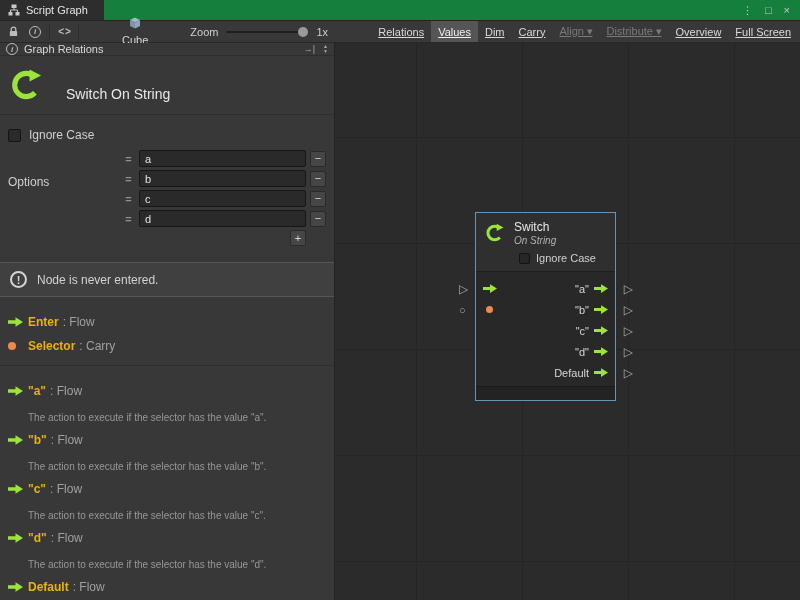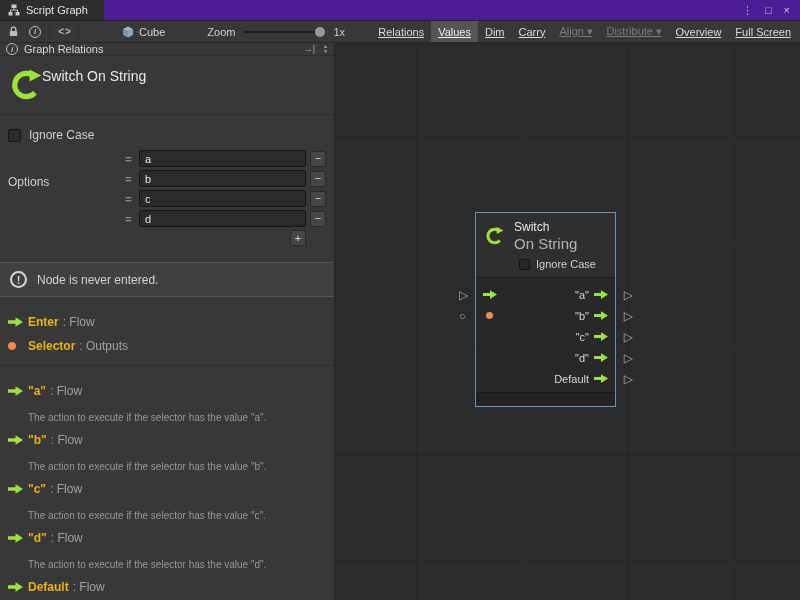--- a/index.html
+++ b/index.html
@@ -5,31 +5,31 @@
   * { margin:0; padding:0; box-sizing:border-box; }
   html,body { width:800px; height:600px; overflow:hidden; }
   body {
     background:#383838;
     font-family:"Liberation Sans", sans-serif;
     font-size:12px; color:#d2d2d2;
     -webkit-font-smoothing:antialiased;
   }
 
   
-  .titlebar { height:21px; background:#4c1d95; display:flex; align-items:stretch; border-bottom:1px solid #232323; }
+  .titlebar { height:21px; background:#15803d; display:flex; align-items:stretch; border-bottom:1px solid #232323; }
   .tab { display:flex; align-items:center; gap:6px; padding:0 16px 0 8px; background:#2d2d2d; font-size:11px; color:#e4e4e4; }
   .win-controls { margin-left:auto; display:flex; align-items:center; gap:12px; padding-right:10px; color:#c9c9c9; font-size:11px; }
   .win-controls span { cursor:default; }
 
   
   .toolbar { height:22px; background:#383838; border-bottom:1px solid #282828; display:flex; align-items:center; font-size:11px; padding:0 2px; }
   .tb-icon-btn { width:22px; height:22px; display:flex; align-items:center; justify-content:center; color:#bdbdbd; }
   .tb-sep { width:1px; height:14px; background:#2c2c2c; margin:0 3px; }
   .code-icon { font-weight:bold; letter-spacing:-1px; font-size:10px; color:#bdbdbd; }
-  .obj-group { display:flex; align-items:center; gap:5px; margin-left:40px; color:#d6d6d6; }
+  .obj-group { display:flex; align-items:center; gap:5px; margin-left:40px; color:#d6d6d6;flex-direction:column; }
   .zoom-group { display:flex; align-items:center; gap:8px; margin-left:42px; color:#cfcfcf; }
   .slider-track { width:82px; height:2px; background:#1f1f1f; position:relative; }
   .slider-handle { position:absolute; top:-4px; left:72px; width:10px; height:10px; border-radius:50%; background:#9a9a9a; }
   .tb-buttons { margin-left:auto; display:flex; align-items:stretch; height:100%; }
   .tb-btn { display:flex; align-items:center; padding:0 7px; color:#dadada; white-space:nowrap;text-decoration:underline; }
   .tb-btn.active { background:#555555; color:#f0f0f0; }
   .tb-btn.disabled { color:#7a7a7a; }
 
   
   .main { display:flex; height:557px; }
@@ -43,21 +43,21 @@
     background-size:106px 106px;
     background-position:-25px -12px;
   }
 
   
   .insp-header { height:20px; display:flex; align-items:center; gap:6px; padding:0 6px; border-bottom:1px solid #2e2e2e; font-size:11px; color:#d8d8d8; }
   .icon-circle { width:12px; height:12px; border-radius:50%; border:1px solid #bdbdbd; color:#bdbdbd; font-size:8px; font-weight:bold; display:flex; align-items:center; justify-content:center; flex:none; font-style:italic; }
   .hdr-icons { margin-left:auto; display:flex; align-items:center; gap:8px; color:#a8a8a8; font-size:9px; }
   .spinner { display:flex; flex-direction:column; line-height:5px; font-size:5px; color:#a8a8a8; }
 
-  .title-row { display:flex; align-items:flex-start; gap:0; padding:12px 10px 12px 8px; }
+  .title-row { display:flex; align-items:flex-end; gap:24px; padding:12px 10px 12px 8px; }
   .insp-title { font-size:14px; color:#e8e8e8; }
   .divider { height:1px; background:#2e2e2e; flex:none; }
 
   .check-row { display:flex; align-items:center; gap:8px; margin:13px 8px 0; color:#cfcfcf; }
   .checkbox { width:13px; height:13px; background:#2b2b2b; border:1px solid #141414; border-radius:2px; flex:none; }
 
   .options-block { display:flex; margin:8px 8px 0 8px; }
   .opt-label { width:114px; color:#cfcfcf; padding-top:2px;margin-top:23px; }
   .opt-list { flex:1; }
   .opt-row { display:flex; align-items:center; gap:4px; margin-bottom:3px; }
@@ -79,21 +79,21 @@
 
   .flow-arrow { width:15px; height:10px; fill:#9ce33b; flex:none; }
   .flow-arrow.sm { width:14px; height:9px; }
   .dot { width:8px; height:8px; border-radius:50%; background:#f2884b; }
 
   
   .node-wrap { position:absolute; left:140px; top:169px; }
   .node { width:141px; background:#2f2f2f; border:1px solid #6496b4; }
   .node-header { display:flex; align-items:center; gap:10px; padding:7px 8px 3px; }
   .node-title { font-size:12px; color:#e8e8e8; }
-  .node-sub { font-size:15px; color:#b2b2b2; margin-top:1px; }
+  .node-sub { font-size:10px; color:#b2b2b2; margin-top:1px;font-style:italic; }
   .node-check-row { display:flex; align-items:center; gap:6px; padding:3px 8px 7px 43px; color:#cfcfcf; font-size:11px; }
   .node-check { width:11px; height:11px; background:#272727; border:1px solid #131313; border-radius:2px; flex:none; }
   .node-ports { background:#282828; border-top:1px solid #1e1e1e; padding:6px 0 3px; }
   .nrow { position:relative; height:21px; display:flex; align-items:center; padding:0 7px; }
   .nrow-right { margin-left:auto; display:flex; align-items:center; gap:5px; color:#d6d6d6; font-size:11px; }
   .port-ext { position:absolute; top:50%; transform:translateY(-50%); color:#a8a8a8; font-size:12px; line-height:1; }
   .port-ext.left { left:-17px; }
   .port-ext.right { right:-18px; }
   .node-footer { height:14px; background:#232323; border-top:1px solid #1a1a1a; }
 </style>
@@ -235,21 +235,21 @@
             </svg>
         </span>
         <span class="io-name">Enter</span>
         <span class="io-type">: Flow</span>
       </div>
       <div class="io-item">
         <span class="io-icon">
             <span class="dot"></span>
           </span>
         <span class="io-name">Selector</span>
-        <span class="io-type">: Outputs</span>
+        <span class="io-type">: Carry</span>
       </div>
     </div>
 
     <div class="divider" style="margin-top:8px;"></div>
 
     <div class="io-section">
 
       <div>
         <div class="io-item">
           <span class="io-icon">

